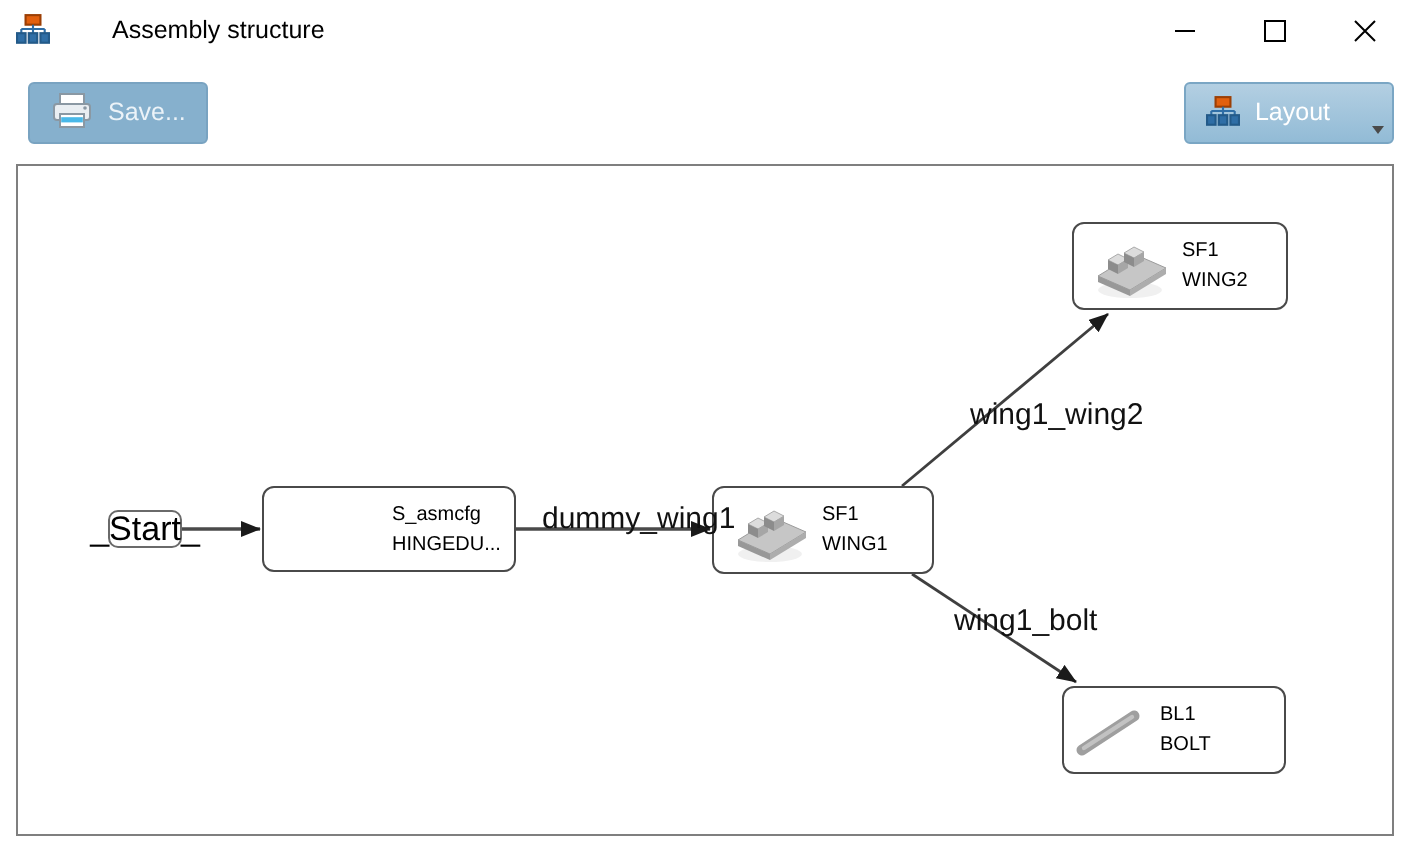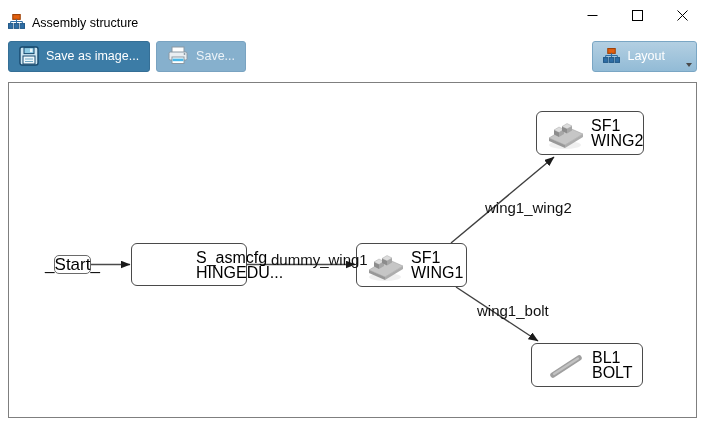--- a/index.html
+++ b/index.html
@@ -4,46 +4,46 @@
 <style>
   html,body{margin:0;padding:0;}
   body{
     width:705px;height:429px;position:relative;overflow:hidden;
     background:#ffffff;font-family:"Liberation Sans",sans-serif;
     -webkit-font-smoothing:antialiased;
   }
   .window{position:absolute;inset:0;background:#fff;}
 
   
-  .titlebar{position:absolute;top:0;left:0;right:0;height:30px;background:#fff;display:flex;align-items:flex-end;}
+  .titlebar{position:absolute;top:0;left:0;right:0;height:30px;background:#fff;display:flex;align-items:center;gap:24px;}
   .titlebar .app-icon{width:17px;height:16px;margin-left:8px;flex:0 0 auto;}
   .titlebar .title{margin-left:7px;font-size:12.5px;color:#000;}
   .win-controls{position:absolute;right:0;top:0;height:30px;display:flex;}
   .win-btn{width:45px;height:30px;border:none;background:transparent;display:flex;align-items:center;justify-content:center;padding:0;cursor:pointer;}
 
   
   .toolbar{position:absolute;top:30px;left:0;right:0;height:52px;background:#fff;display:flex;align-items:center;padding:0 8px;box-sizing:border-box;}
   .tb-btn{height:31px;border-radius:3px;display:flex;align-items:center;padding:0 10px;font-size:12.5px;cursor:pointer;position:relative;border:1px solid transparent;box-sizing:border-box;}
   .tb-btn .ico{margin-right:7px;display:flex;}
   .btn-save{background:#3c7ca6;border-color:#356f96;color:#ffffff;}
   .btn-print{background:#86b0cd;border-color:#79a3c1;color:#ecf3f8;margin-left:6px;}
   .btn-layout{background:linear-gradient(#b3cfe2,#92bbd6);border-color:#7aa6c4;color:#ffffff;margin-left:auto;padding-right:31px;}
   .dd-arrow{position:absolute;right:4px;bottom:4px;width:0;height:0;border-left:3.5px solid transparent;border-right:3.5px solid transparent;border-top:4px solid #4a4a4a;}
 
   
   .canvas{position:absolute;left:8px;top:82px;width:687px;height:334px;border:1px solid #7f7f7f;background:#fff;}
   .edges{position:absolute;left:0;top:0;width:100%;height:100%;}
 
-  .node{position:absolute;background:#fff;border:1.4px solid #4a4a4a;border-radius:6px;display:flex;align-items:center;box-sizing:border-box;font-size:16px;color:#000;cursor:pointer;}
+  .node{position:absolute;background:#fff;border:1.4px solid #4a4a4a;border-radius:6px;display:flex;align-items:center;box-sizing:border-box;font-size:10px;color:#000;cursor:pointer;}
   .node .nlines{line-height:15px;white-space:nowrap;}
   .node-start{left:45px;top:172px;width:37px;height:19px;justify-content:center;font-size:17px;border-color:#6a6a6a;border-radius:5px;}
-  .node-asmcfg{left:122px;top:160px;width:116px;height:43px;padding-left:64px;}
+  .node-asmcfg{left:122px;top:160px;width:127px;height:43px;padding-left:64px;}
   .node-wing1{left:347px;top:160px;width:111px;height:44px;padding-left:8px;}
   .node-wing2{left:527px;top:28px;width:108px;height:44px;padding-left:8px;}
-  .node-bolt{left:522px;top:260px;width:112px;height:44px;padding-left:16px;}
+  .node-bolt{left:522px;top:260px;width:112px;height:44px;padding-left:4px;}
   .part-ico{width:40px;height:34px;margin-right:6px;flex:0 0 auto;}
   .bolt-ico{width:36px;height:32px;margin-right:8px;flex:0 0 auto;}
 
   .edge-label{position:absolute;font-size:15px;color:#111;white-space:nowrap;}
   .lbl-dummy{left:262px;top:168px;}
   .lbl-w1w2{left:476px;top:116px;}
   .lbl-w1b{left:468px;top:219px;}
 </style>
 </head>
 <body>
@@ -74,32 +74,20 @@
       </button>
       <button class="win-btn">
         <svg width="11" height="11" viewBox="0 0 11 11">
             <path d="M0.5 0.5 L10.5 10.5 M10.5 0.5 L0.5 10.5" stroke="#000" stroke-width="1"></path>
           </svg>
       </button>
     </div>
   </div>
 
   <div class="toolbar">
-    <button class="tb-btn btn-save">
-      <span class="ico">
-        <svg width="20" height="20" viewBox="0 0 20 20">
-          <rect x="1" y="1" width="18" height="18" rx="2" fill="#cfe7f2" stroke="#17496e" stroke-width="1.4"></rect>
-          <rect x="5" y="1.6" width="10" height="6" fill="#8ecbe4" stroke="#17496e" stroke-width="1"></rect>
-          <rect x="11" y="2.6" width="2.5" height="3.4" fill="#eaf6fb"></rect>
-          <rect x="4" y="10" width="12" height="8" fill="#eef8fc" stroke="#17496e" stroke-width="1"></rect>
-          <path d="M6 13h8M6 15.5h8" stroke="#6fa7c4" stroke-width="1"></path>
-        </svg>
-      </span>
-      <span>Save as image...</span>
-    </button>
 
     <button class="tb-btn btn-print">
       <span class="ico">
         <svg width="22" height="20" viewBox="0 0 22 20">
           <rect x="5" y="1" width="12" height="6" fill="#ffffff" stroke="#8a98a3"></rect>
           <rect x="2" y="6" width="18" height="8" rx="1.5" fill="#e9eef2" stroke="#8a98a3"></rect>
           <circle cx="17.5" cy="8" r="0.9" fill="#8a98a3"></circle>
           <rect x="5" y="11" width="12" height="6.5" fill="#ffffff" stroke="#8a98a3"></rect>
           <rect x="5.6" y="12.6" width="10.8" height="2.6" fill="#49b8e8"></rect>
         </svg>

